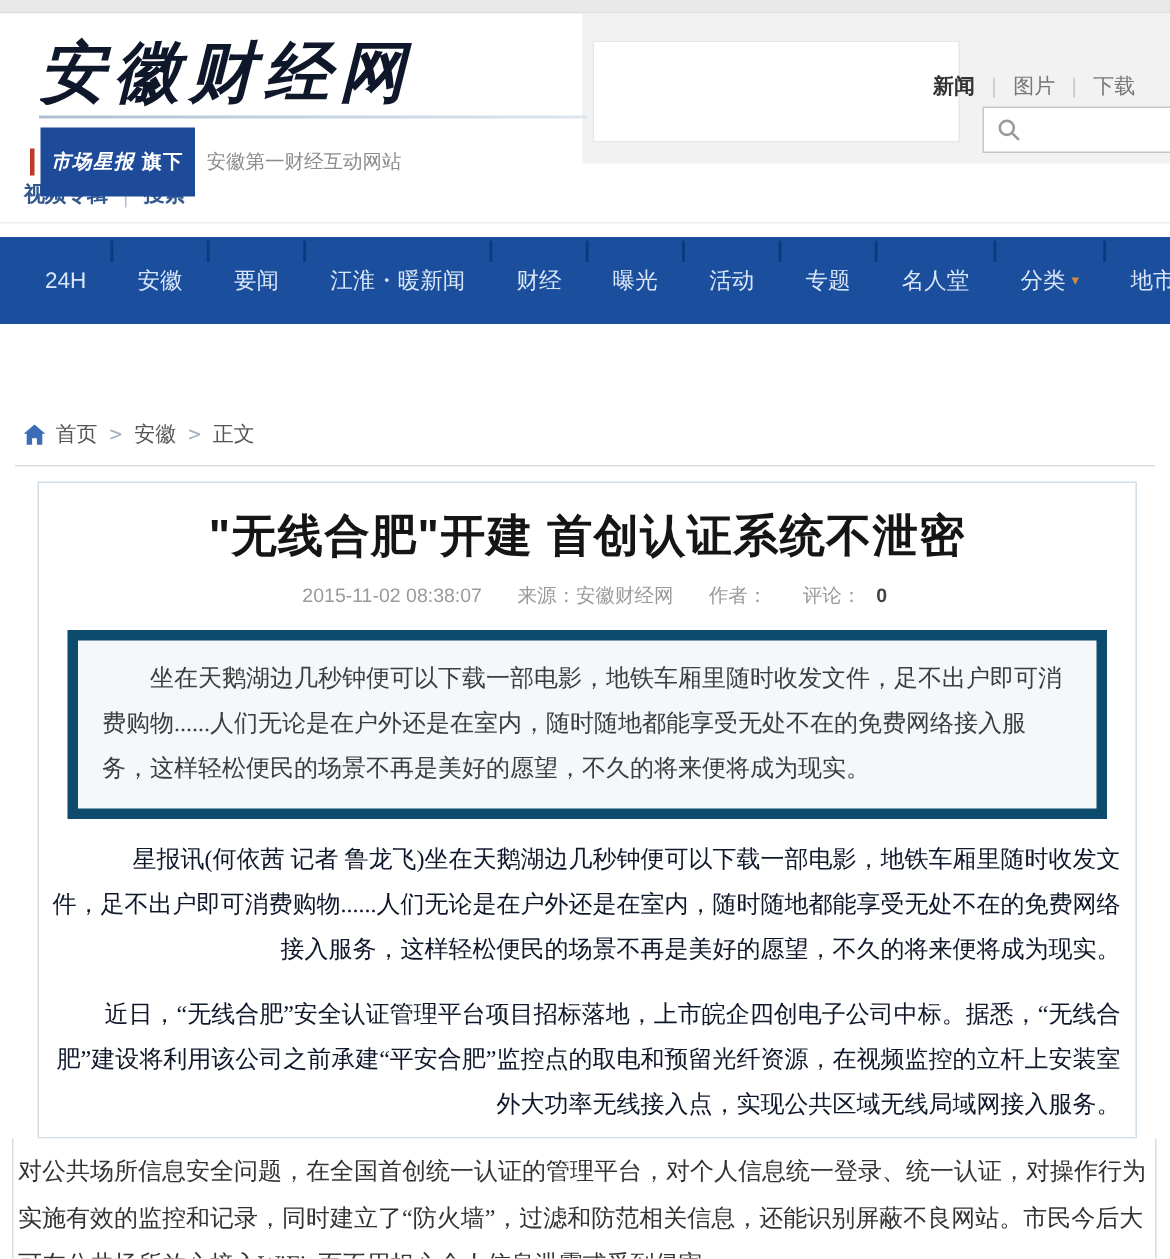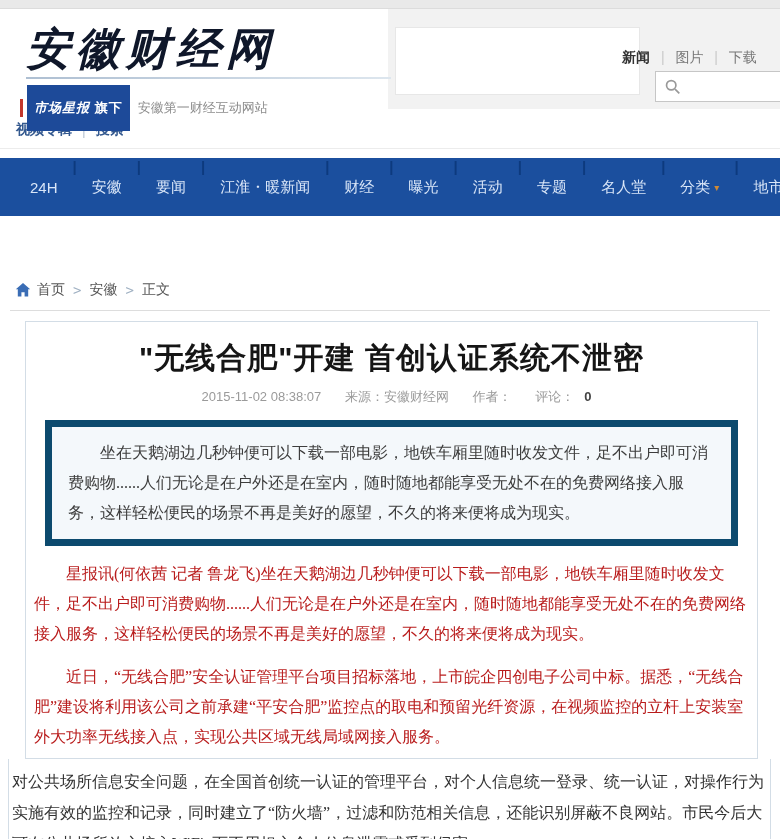--- a/index.html
+++ b/index.html
@@ -73,22 +73,22 @@
   }
   .article-meta { margin-top:10px; text-align:center; font-size:13px; color:#9a9a9a; }
   .article-meta span { margin:3px 10px; }
   .article-meta .cnum { color:#444; font-weight:bold; margin:0; }
   .summary-box {
     margin:14px 19px 0 19px; background:#f4f8fb; border:7px solid #0c4a6e;
     padding:11px 16px; font-size:16px; line-height:30px; color:#3d3d3d;
     text-indent:2em; font-family:"Liberation Serif","DejaVu Serif",serif;
   }
   .article-p {
-    margin:13px 10px 0 8px; font-size:16px; line-height:30px; color:#b91c1c;
-    text-indent:2em; font-family:"Liberation Serif","DejaVu Serif",serif;
+    margin:13px 10px 0 8px; font-size:16px; line-height:30px; color:#0f172a;
+    text-indent:2em; font-family:"Liberation Serif","DejaVu Serif",serif;text-align:right;
   }
 
   
   .wide-section { margin:0 9px 0 8px; border-left:1px solid #d3dde6; border-right:1px solid #d3dde6;
                   min-height:150px; background:#fff; }
   .wide-p { padding:7px 3px 0 3px; font-size:16px; line-height:31px; color:#333;
             font-family:"Liberation Serif","DejaVu Serif",serif; }
 </style>
 </head>
 <body>

